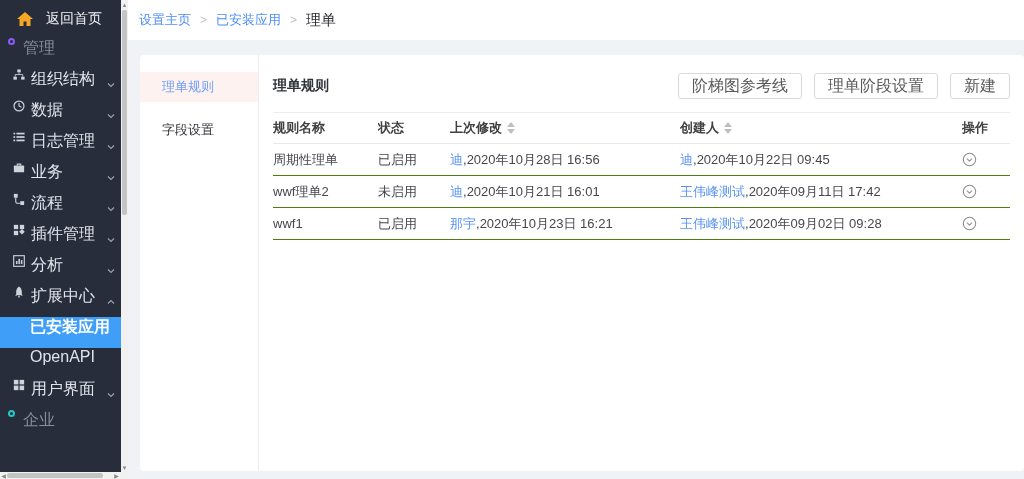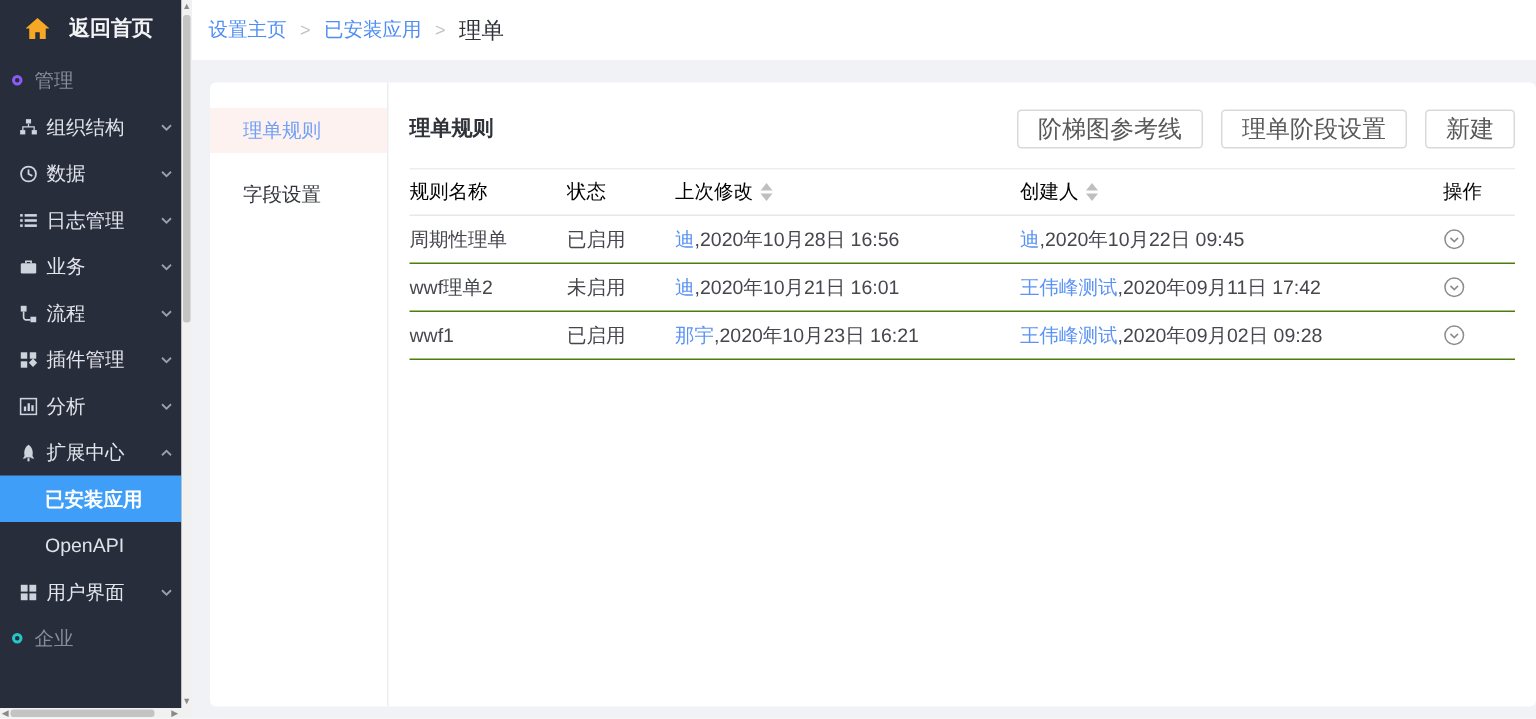--- a/index.html
+++ b/index.html
@@ -5,22 +5,22 @@
   * { margin:0; padding:0; box-sizing:border-box; }
   html,body { width:1024px; height:479px; overflow:hidden; }
   body { font-family:"Liberation Sans","DejaVu Sans",sans-serif; background:#f0f2f5; }
   .app { display:flex; width:1024px; height:479px; }
 
   
   .sidebar-wrap { width:128px; height:479px; display:flex; flex-direction:column; flex-shrink:0; }
   .sidebar-top { display:flex; height:472px; }
   .sidebar { width:121px; background:#282d3c; color:#dfe3ea; overflow:hidden; }
   .home-row { height:38px; display:flex; align-items:center; padding-left:17px; cursor:pointer; }
-  .home-row .home-label { color:#f2f3f5; font-size:14px; font-weight:bold; margin-left:13px; }
-  .side-row { height:31px; display:flex; align-items:center; font-size:13px; position:relative; }
+  .home-row .home-label { color:#f2f3f5; font-size:14px; font-weight:normal; margin-left:13px; }
+  .side-row { height:31px; display:flex; align-items:flex-start; font-size:16px; position:relative; }
   .side-section { padding-left:8px; color:#878c99; }
   .side-section .ring { width:7px; height:7px; border-radius:50%; border:2px solid #8a5cf5; margin-right:8px; flex-shrink:0; }
   .ring-green { border-color:#49d04d !important; }
   .ring-cyan { border-color:#25c6c8 !important; }
   .side-item { padding-left:13px; cursor:pointer; color:#e2e5ec; }
   .side-item .mi { width:12px; height:12px; margin-right:6px; flex-shrink:0; display:inline-flex; }
   .side-item .chev { position:absolute; right:6px; top:50%; transform:translateY(-50%); color:#9aa0ad; }
   .side-subitem { padding-left:30px; cursor:pointer; color:#dfe3ea; }
   .side-subitem.active { background:#3f9ef8; color:#ffffff; font-weight:bold; }
   svg { display:block; }
@@ -50,21 +50,21 @@
   .submenu-item.active { background:#fdf2f0; color:#6f9ff7; }
 
   .table-area { flex:1; padding:0 14px; min-width:0; }
   .toolbar { margin-top:18px; display:flex; align-items:center; }
   .panel-title { font-size:14px; font-weight:bold; color:#30323a; }
   .toolbar-buttons { margin-left:auto; display:flex; gap:12px; }
   .btn { height:26px; padding:0 13px; background:#fff; border:1px solid #d9d9d9; border-radius:3px; font-size:16px; color:#595959; cursor:pointer; font-family:inherit; }
 
   .tbl { margin-top:13px; font-size:13px; }
   .tr { display:flex; align-items:center; height:32px; border-bottom:1px solid #4d7c0f; }
-  .tr.head { border-top:1px solid #ededed; border-bottom:1px solid #e8e8e8; color:#000000; }
+  .tr.head { border-top:1px solid #ededed; border-bottom:1px solid #e8e8e8; color:#404040;font-weight:bold; }
   .td { flex-shrink:0; display:flex; align-items:center; overflow:hidden; white-space:nowrap; }
   .c-name { width:105px; }
   .c-status { width:72px; }
   .c-modified { width:230px; }
   .c-creator { flex:1; min-width:0; flex-shrink:1; }
   .c-action { width:48px; }
   .cell-text { color:#45474d; }
   .tbl a.ulink { color:#5a92f5; text-decoration:none; cursor:pointer; }
   .sorter { display:inline-flex; flex-direction:column; margin-left:5px; cursor:pointer; }
   .sorter .up { width:0; height:0; border-left:4px solid transparent; border-right:4px solid transparent; border-bottom:5px solid #bfbfbf; margin-bottom:2px; }

